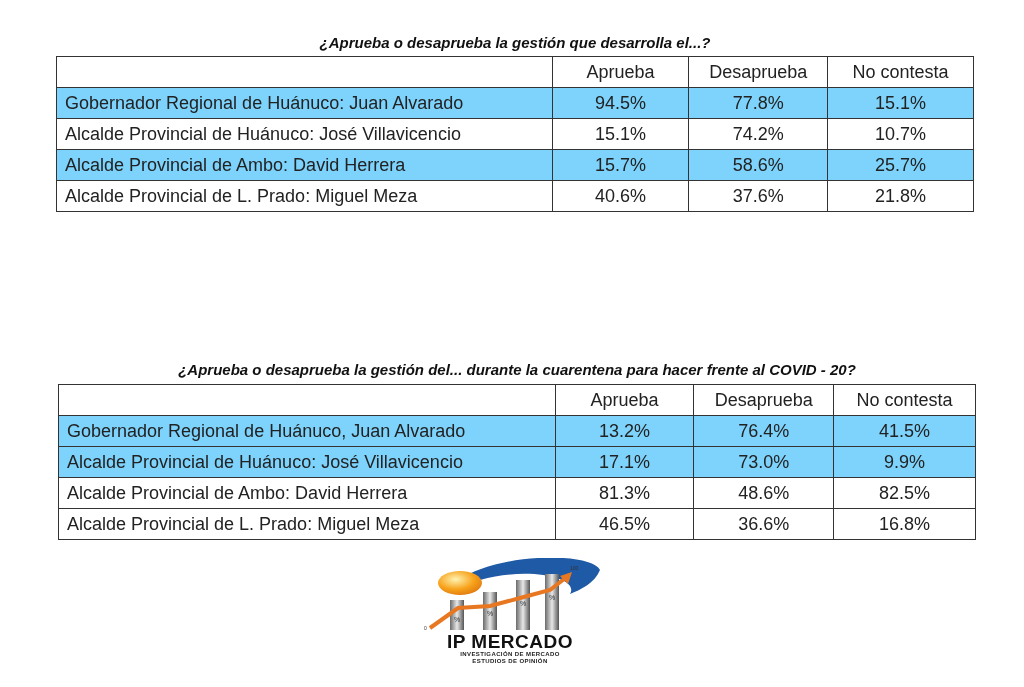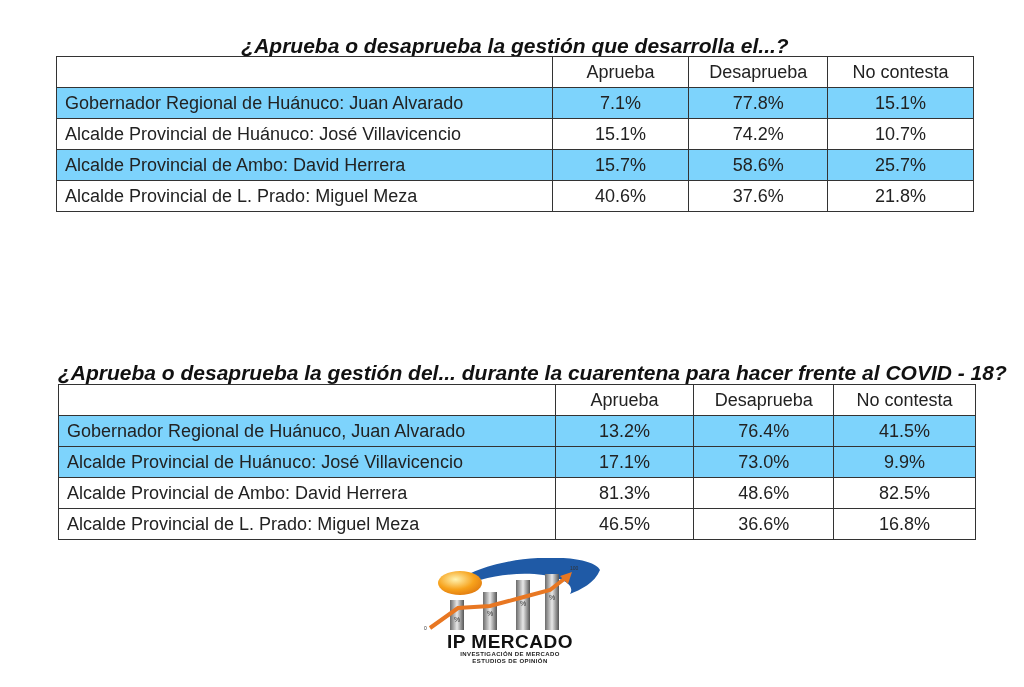--- a/index.html
+++ b/index.html
@@ -1,18 +1,18 @@
 <!DOCTYPE html>
 <html><head>
 <meta charset="utf-8">
 <style>
   html, body { margin: 0; padding: 0; background: #ffffff; }
   body { width: 1024px; height: 687px; position: relative; overflow: hidden;
          font-family: "Liberation Sans", "DejaVu Sans", sans-serif; color: #222; }
-  .title { position: absolute; font-style: italic; font-weight: bold; font-size: 21px;
+  .title { position: absolute; font-style: italic; font-weight: bold; font-size: 15px;
            color: #111; text-align: center; white-space: nowrap; }
   table { position: absolute; border-collapse: collapse; font-size: 18px; padding-left: 42px; }
   td { border: 1.5px solid #333; height: 30px; padding: 0 8px; white-space: nowrap; }
   td.num { text-align: center; }
   tr.shade td { background: #7dd3fc; }
   .logo { position: absolute; left: 410px; top: 558px; width: 200px; height: 110px; }
   .logo-name { position: absolute; left: 0; width: 200px; top: 73px; text-align: center;
                font-weight: bold; font-size: 19px; color: #111; letter-spacing: 0.5px; }
   .logo-sub { position: absolute; left: 0; width: 200px; text-align: center;
               font-weight: bold; font-size: 6px; color: #222; letter-spacing: 0.4px; }
@@ -30,21 +30,21 @@
     </colgroup>
   <tbody>
       <tr>
     <td></td>
     <td class="num">Aprueba</td>
     <td class="num">Desaprueba</td>
     <td class="num">No contesta</td>
   </tr>
   <tr class="shade">
     <td>Gobernador Regional de Huánuco: Juan Alvarado</td>
-    <td class="num">7.1%</td>
+    <td class="num">94.5%</td>
     <td class="num">77.8%</td>
     <td class="num">15.1%</td>
   </tr>
   <tr>
     <td>Alcalde Provincial de Huánuco: José Villavicencio</td>
     <td class="num">15.1%</td>
     <td class="num">74.2%</td>
     <td class="num">10.7%</td>
   </tr>
   <tr class="shade">
@@ -55,21 +55,21 @@
   </tr>
   <tr>
     <td>Alcalde Provincial de L. Prado: Miguel Meza</td>
     <td class="num">40.6%</td>
     <td class="num">37.6%</td>
     <td class="num">21.8%</td>
   </tr>
 </tbody>
   </table>
 
-<div class="title" style="left:58px; width:918px; top:361px;">¿Aprueba o desaprueba la gestión del... durante la cuarentena para hacer frente al COVID - 18?</div>
+<div class="title" style="left:58px; width:918px; top:361px;">¿Aprueba o desaprueba la gestión del... durante la cuarentena para hacer frente al COVID - 20?</div>
 <table style="left:58px; top:384px; width:918px;">
   <colgroup>
       <col style="width:497px">
       <col style="width:139px">
       <col style="width:140px">
       <col style="width:142px">
     </colgroup>
   <tbody>
       <tr>
     <td></td>

